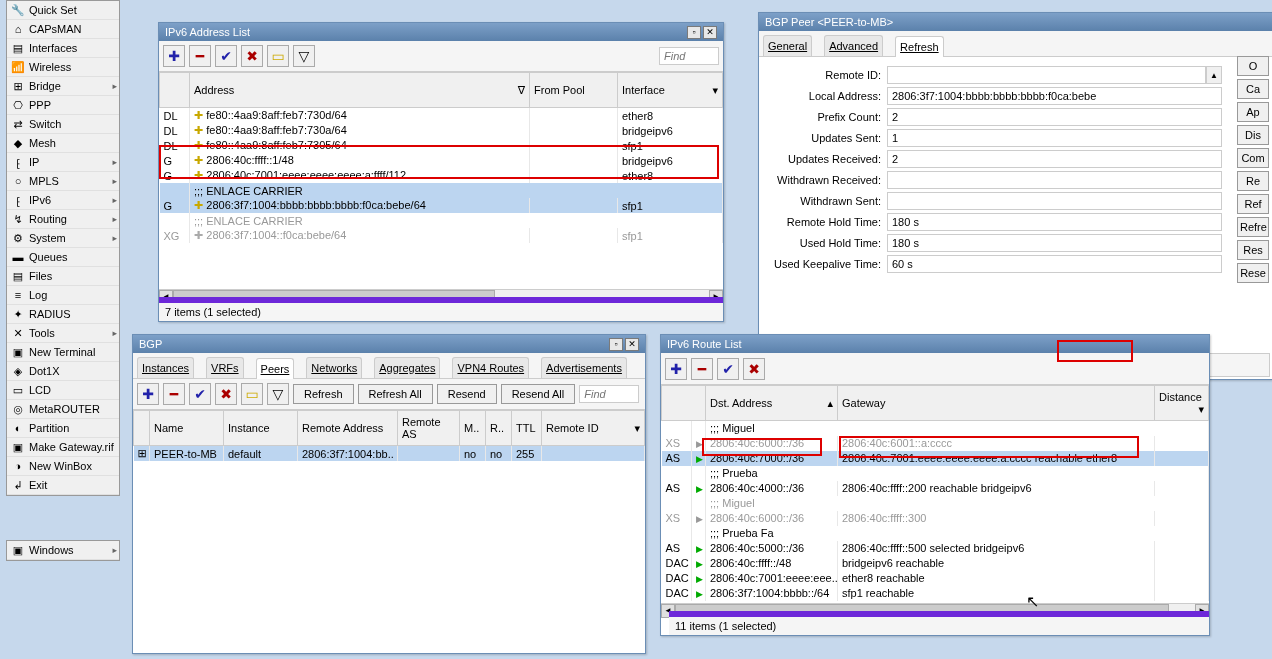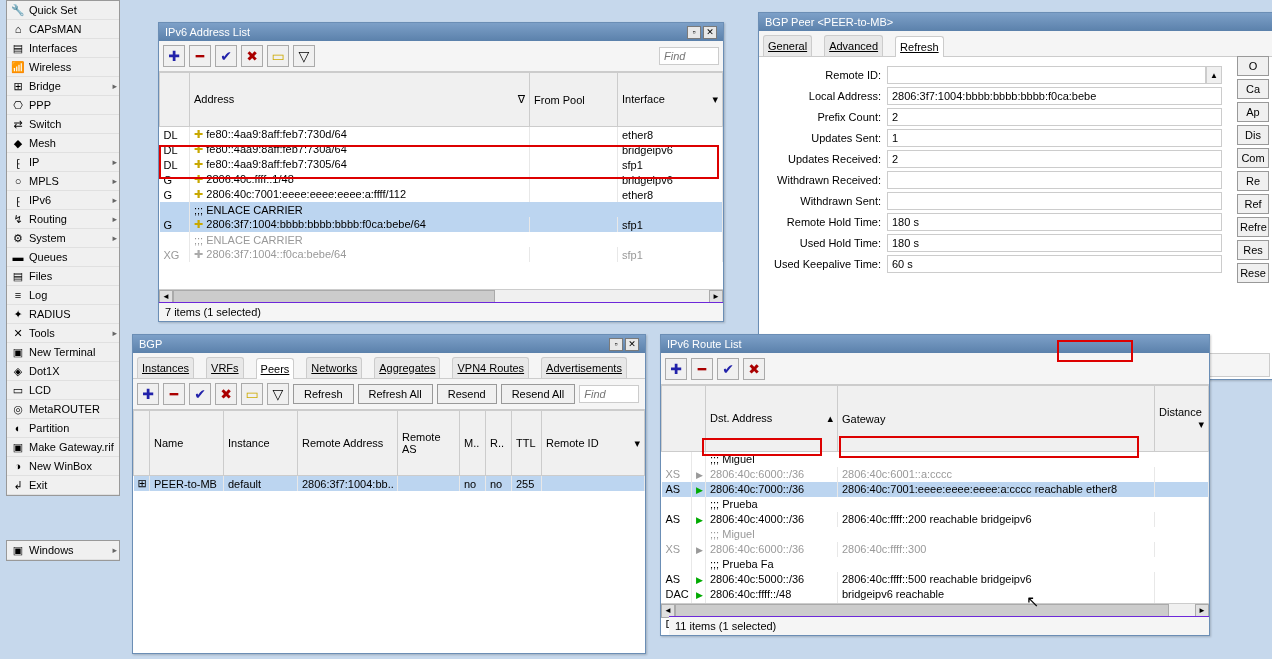--- a/index.html
+++ b/index.html
@@ -10,25 +10,25 @@
   .sidebar-sub { position: absolute; right: 2px; font-size: 9px; color: #666; }
   .window { position: absolute; background: #fff; border: 1px solid #6b8eb5; box-shadow: 1px 1px 2px rgba(0,0,0,0.2); }
   .window-title { background: linear-gradient(#7da0c8, #5b81ab); color: #fff; padding: 2px 6px; height: 18px; display: flex; align-items: center; justify-content: space-between; }
   .window-ctl { display: flex; gap: 2px; }
   .window-ctl-btn { width: 14px; height: 13px; background: #e8e8e8; border: 1px solid #7a7a7a; display: flex; align-items: center; justify-content: center; font-size: 9px; cursor: pointer; color: #000; }
   .toolbar { display: flex; align-items: center; padding: 4px; gap: 4px; border-bottom: 1px solid #ccc; background: #f5f5f5; }
   .toolbar-btn { width: 22px; height: 22px; border: 1px solid #aaa; background: #f0f0f0; display: flex; align-items: center; justify-content: center; cursor: pointer; font-size: 14px; }
   .btn { border: 1px solid #999; background: #f0f0f0; padding: 3px 10px; cursor: pointer; }
   .find-input { border: 1px solid #ccc; padding: 2px 4px; font-style: italic; color: #999; width: 60px; }
   .table { width: 100%; border-collapse: collapse; table-layout: fixed; }
-  .table th { background: #f0f0f0; border: 1px solid #ccc; padding: 20px 4px; text-align: left; font-weight: normal; height: 28px; overflow: hidden; }
+  .table th { background: #f0f0f0; border: 1px solid #ccc; padding: 2px 4px; text-align: left; font-weight: normal; height: 35px; overflow: hidden; }
   .table td { padding: 1px 4px; height: 15px; border-right: 1px solid #e8e8e8; overflow: hidden; white-space: nowrap; }
   .row-selected { background: #bcd5f0 !important; }
   .row-disabled { color: #999; }
-  .footer { padding: 3px 6px; border-top: 1px solid #6d28d9; background: #f5f5f5; }
+  .footer { padding: 3px 6px; border-top: 6px solid #6d28d9; background: #f5f5f5; }
   .hscroll { display: flex; align-items: center; border-top: 1px solid #ccc; height: 14px; background: #f0f0f0; }
   .hscroll-arrow { width: 14px; height: 14px; background: #e0e0e0; border: 1px solid #aaa; display: flex; align-items: center; justify-content: center; font-size: 8px; cursor: pointer; }
   .hscroll-track { flex: 1; background: #f0f0f0; height: 14px; position: relative; }
   .hscroll-thumb { position: absolute; left: 0; width: 60%; height: 100%; background: #ccc; border: 1px solid #aaa; }
   .tabs { display: flex; border-bottom: 1px solid #ccc; background: #f5f5f5; padding-top: 4px; padding-left: 4px; }
   .tab { padding: 4px 4px; border: 1px solid #ccc; border-bottom: none; background: #e8e8e8; margin-right: 12px; cursor: pointer; border-radius: 3px 3px 0 0; text-decoration: underline; }
   .tab.active { background: #fff; position: relative; top: 1px; }
   .form-row { display: flex; align-items: center; margin: 3px 0; padding: 0 8px; }
   .form-label { width: 120px; text-align: right; padding-right: 6px; }
   .form-value { flex: 1; border: 1px solid #ccc; padding: 2px 4px; min-height: 18px; background: #fff; }
@@ -480,21 +480,21 @@
         </tr>
         <tr>
           <td></td>
           <td></td>
           <td colspan="3">;;; Prueba Fa</td>
         </tr>
         <tr>
           <td>AS</td>
           <td><span class="tri-green">▶</span></td>
           <td>2806:40c:5000::/36</td>
-          <td>2806:40c:ffff::500 reachable bridgeipv6</td>
+          <td>2806:40c:ffff::500 selected bridgeipv6</td>
           <td></td>
         </tr>
         <tr>
           <td>DAC</td>
           <td><span class="tri-green">▶</span></td>
           <td>2806:40c:ffff::/48</td>
           <td>bridgeipv6 reachable</td>
           <td></td>
         </tr>
         <tr>

